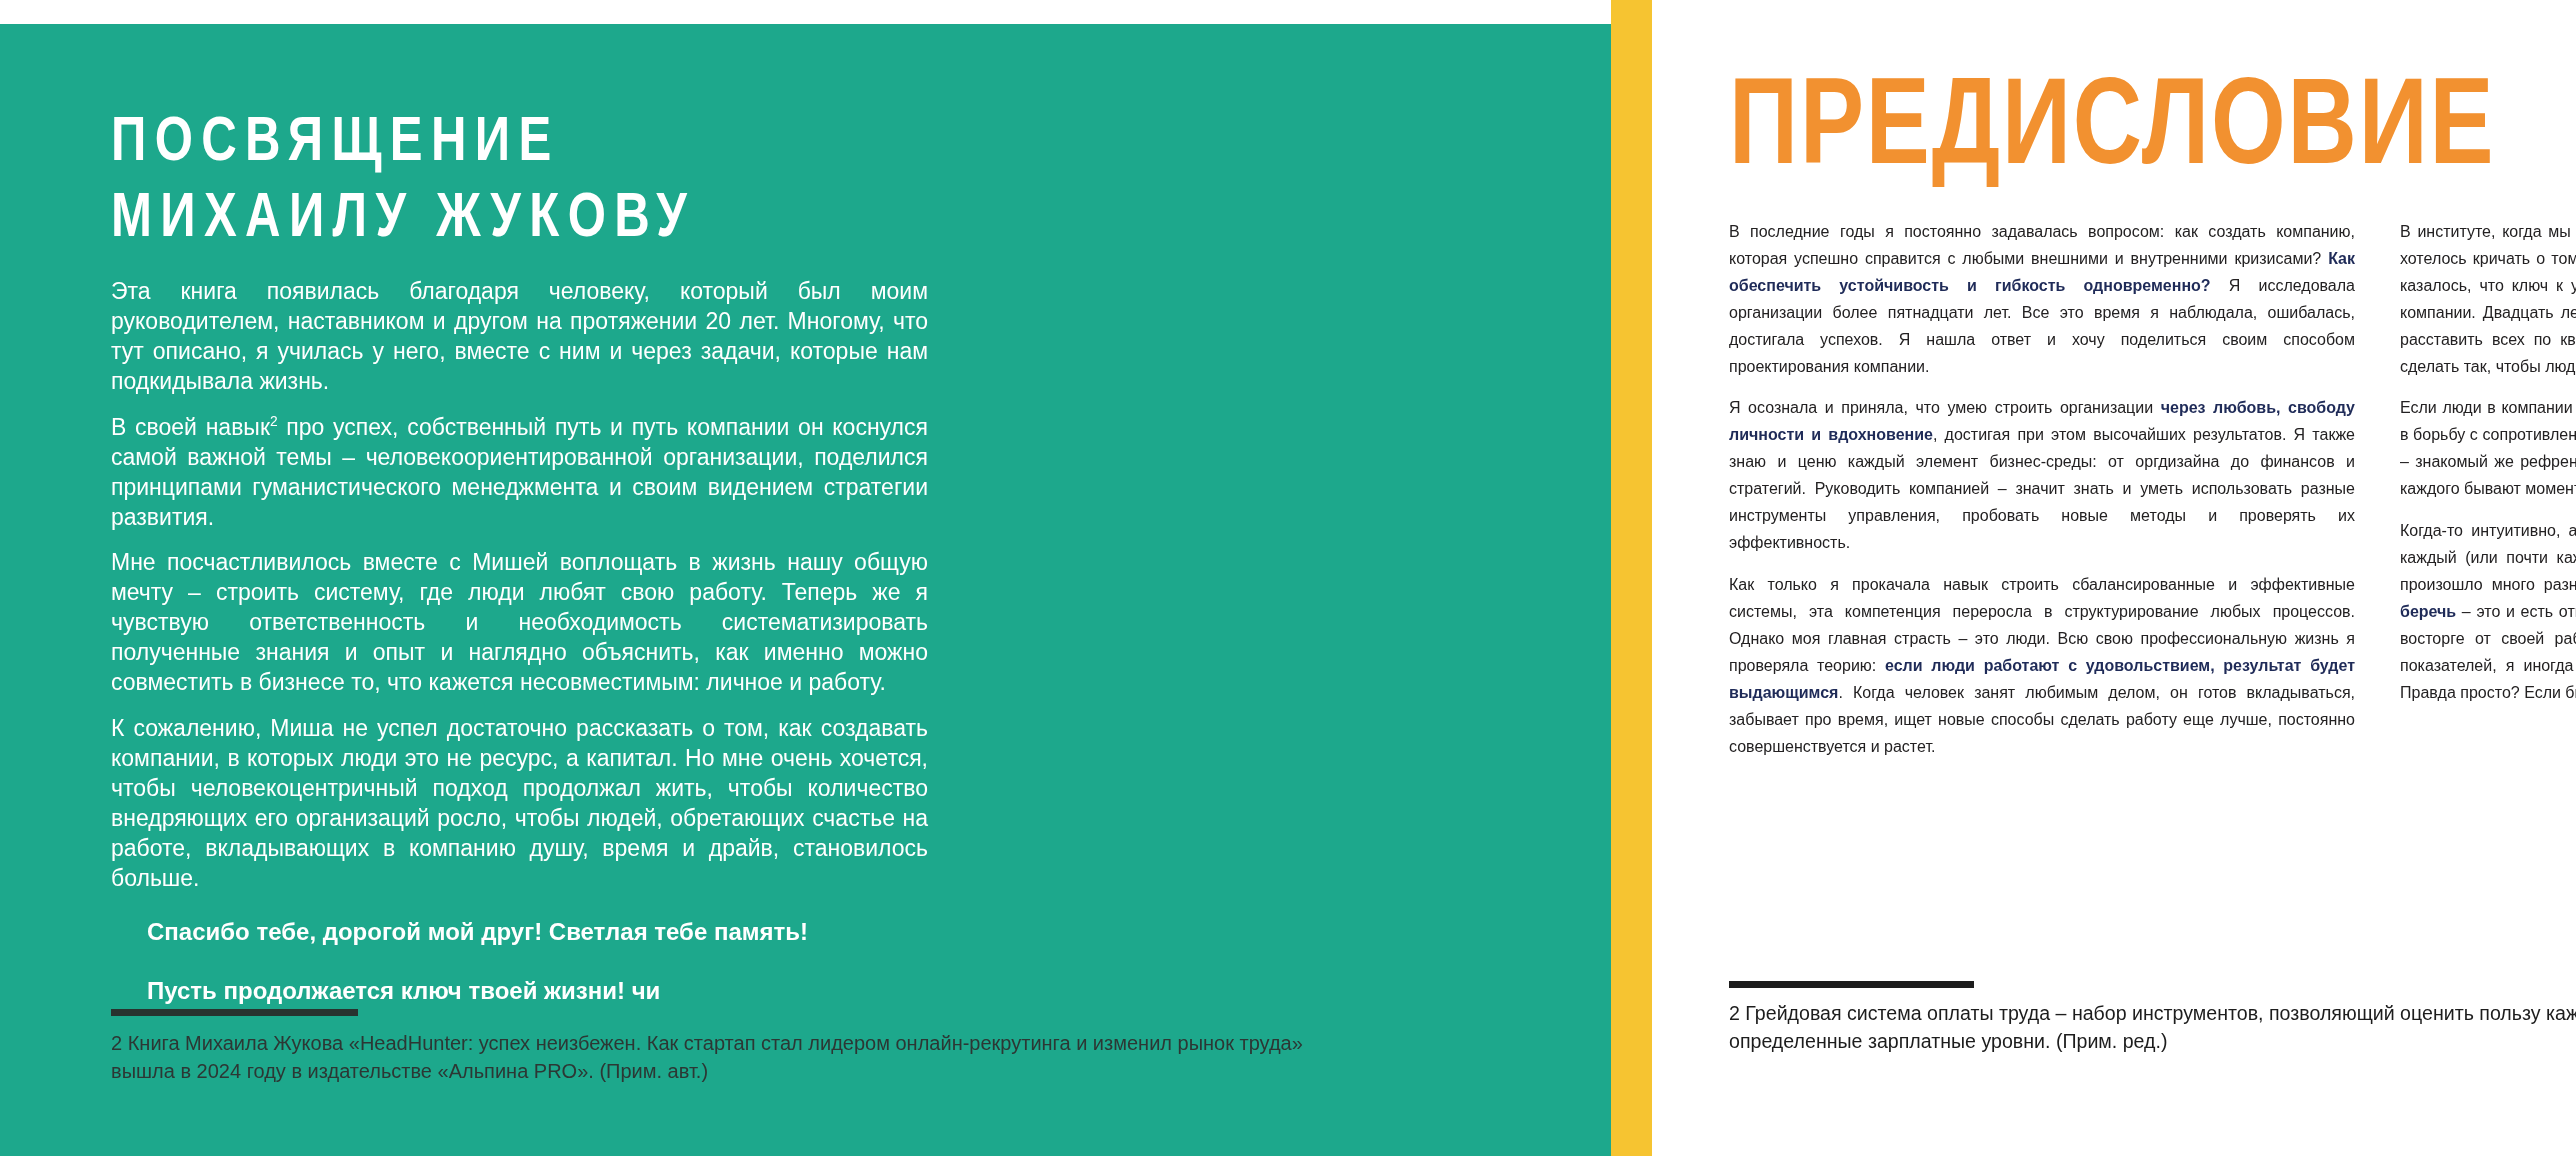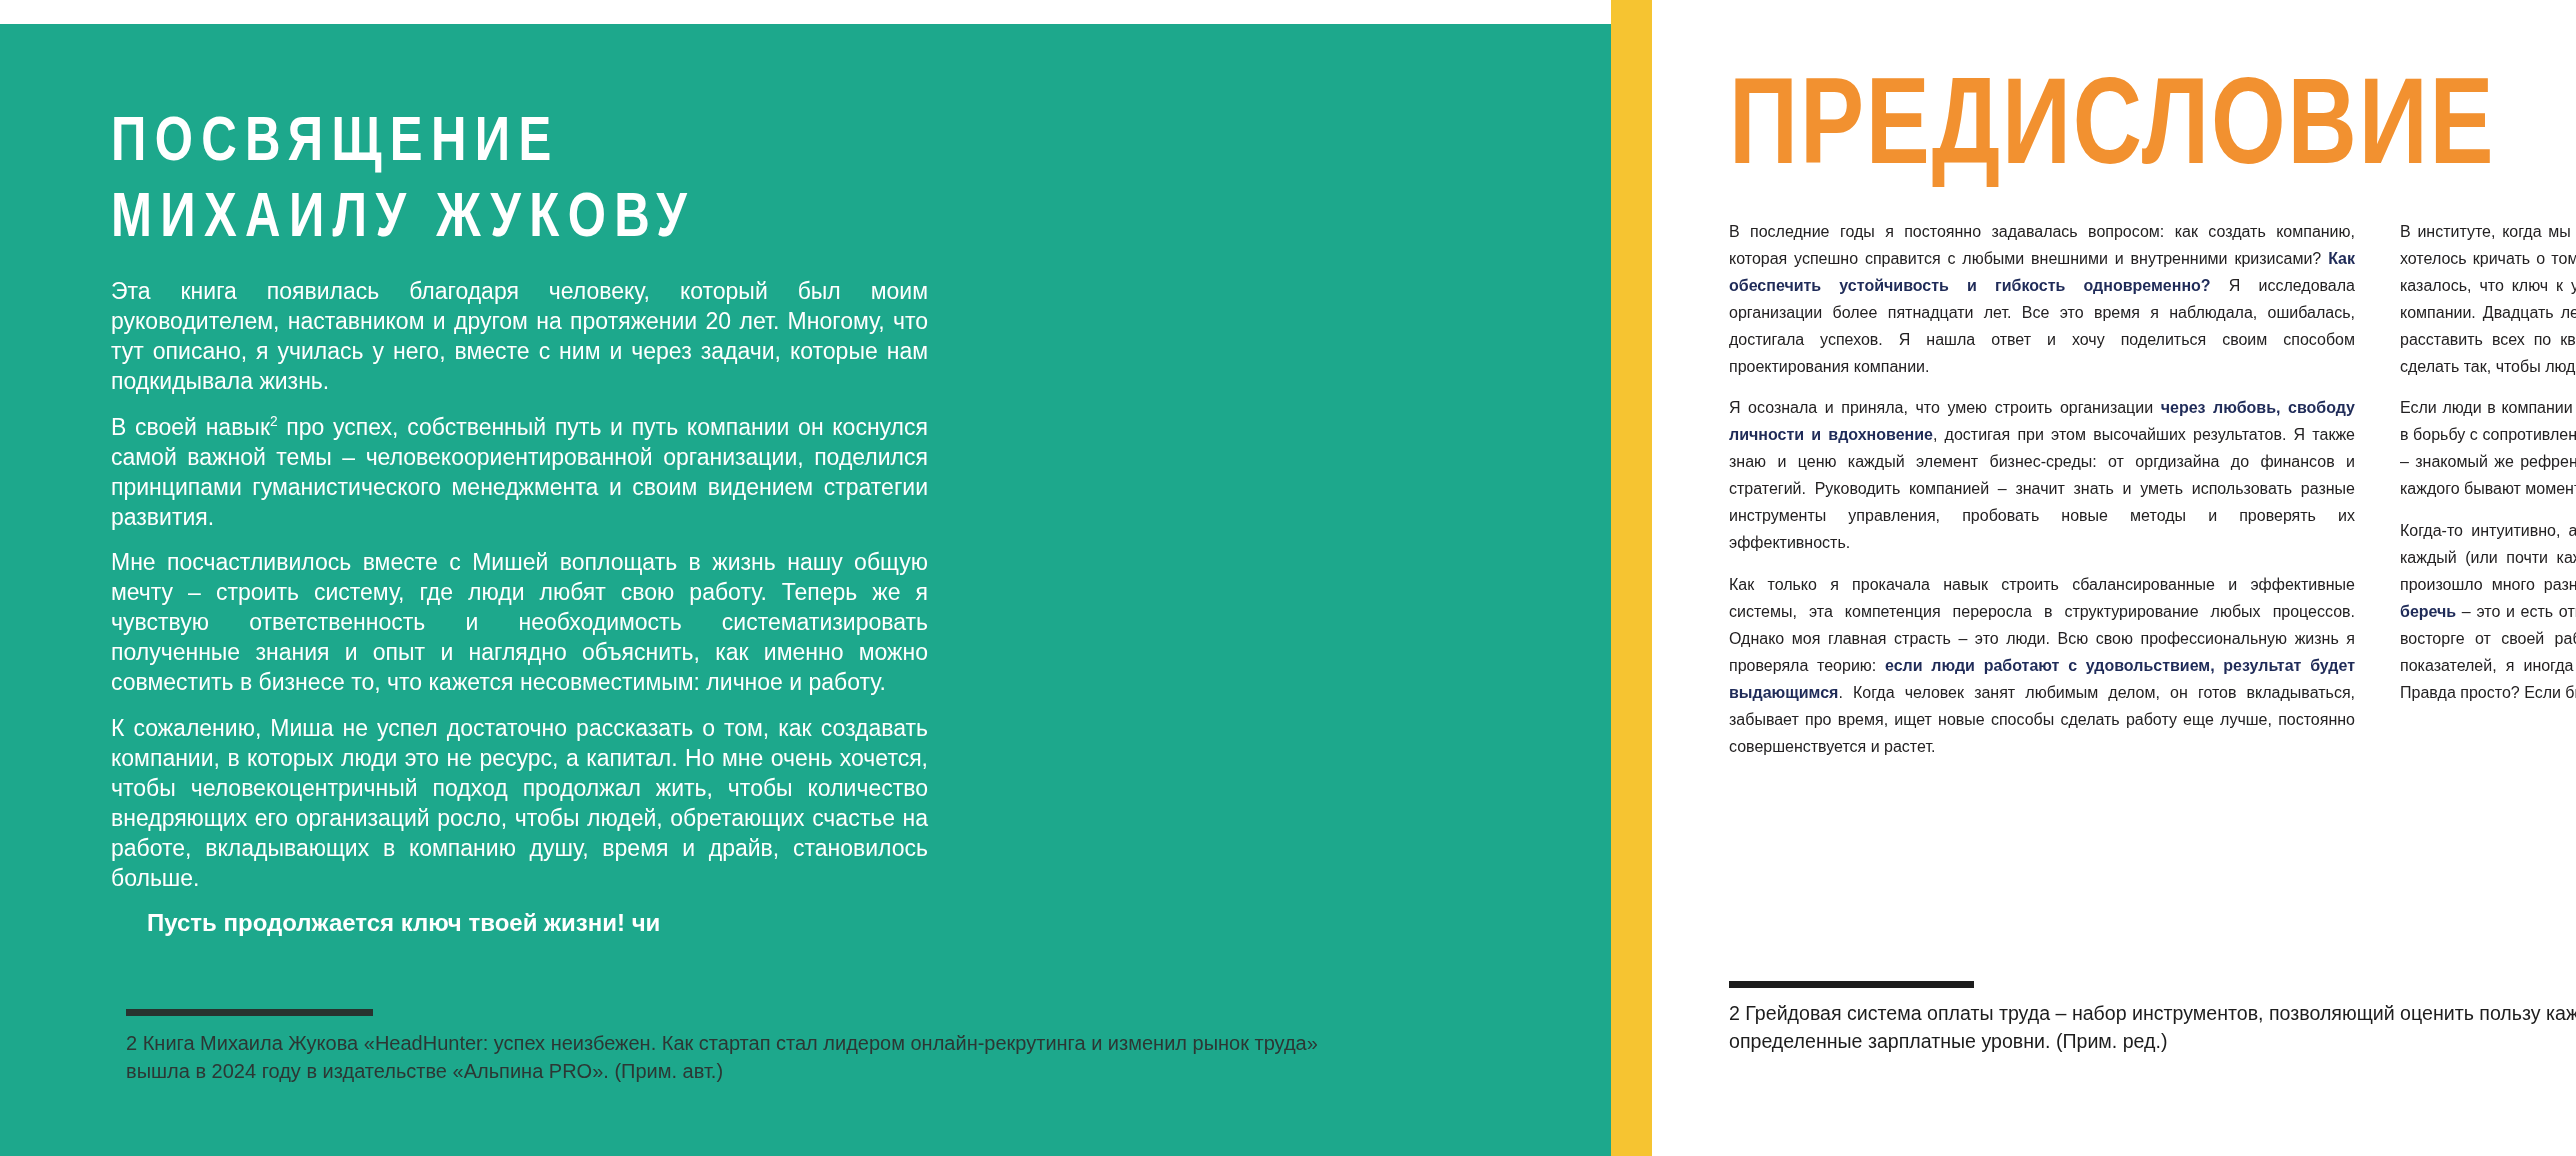--- a/index.html
+++ b/index.html
@@ -25,21 +25,21 @@
     margin-bottom:24px;color:#fff;
   }
   .left-body p.body-par{
     font-size:23px;line-height:30px;text-align:justify;margin-bottom:15.5px;color:#fff;
   }
   .dedication{
     font-size:24px;line-height:29px;font-weight:bold;color:#fff;
     margin:24px 0 30px 36px;white-space:nowrap;
   }
   .dedication.second{margin-top:0;margin-bottom:0;}
-  .left-footnote{position:absolute;left:126px;top:985px;width:1226px;color:var(--footnote-ink);}
+  .left-footnote{position:absolute;left:111px;top:985px;width:1226px;color:var(--footnote-ink);}
   .fn-rule-left{width:247px;height:7.2px;background:#28332F;margin-bottom:12.4px;}
   .left-footnote .fn-text{font-size:20px;line-height:28px;text-align:left;}
 
   
   .spine{width:41px;height:100%;background:var(--yellow);}
 
   
   .right-page{position:relative;flex:1;height:100%;background:#ffffff;color:var(--ink);}
   .right-inner{position:absolute;left:77px;top:59px;width:1298px;}
   .preface-title{
@@ -67,20 +67,21 @@
     <div class="left-inner">
       <h1 class="ded-title">
         <span>ПОСВЯЩЕНИЕ</span><br>
         <span>МИХАИЛУ ЖУКОВУ</span>
       </h1>
       <div class="left-body">
         <p class="body-par">Эта книга появилась благодаря человеку, который был моим руководителем, наставником и другом на протяжении 20 лет. Многому, что тут описано, я училась у него, вместе с ним и через задачи, которые нам подкидывала жизнь.</p>
         <p class="body-par"><span>В своей навык</span><sup>2</sup><span> про успех, собственный путь и путь компании он коснулся самой важной темы – человекоориентированной организации, поделился принципами гуманистического менеджмента и своим видением стратегии развития.</span></p>
         <p class="body-par">Мне посчастливилось вместе с Мишей воплощать в жизнь нашу общую мечту – строить систему, где люди любят свою работу. Теперь же я чувствую ответственность и необходимость систематизировать полученные знания и опыт и наглядно объяснить, как именно можно совместить в бизнесе то, что кажется несовместимым: личное и работу.</p>
         <p class="body-par">К сожалению, Миша не успел достаточно рассказать о том, как создавать компании, в которых люди это не ресурс, а капитал. Но мне очень хочется, чтобы человекоцентричный подход продолжал жить, чтобы количество внедряющих его организаций росло, чтобы людей, обретающих счастье на работе, вкладывающих в компанию душу, время и драйв, становилось больше.</p>
+        <p class="dedication">Спасибо тебе, дорогой мой друг! Светлая тебе память!</p>
         <p class="dedication second">Пусть продолжается ключ твоей жизни! чи</p>
       </div>
     </div>
     <div class="left-footnote">
       <div class="fn-rule-left"></div>
       <div class="fn-text">2 Книга Михаила Жукова «HeadHunter: успех неизбежен. Как стартап стал лидером онлайн-рекрутинга и изменил рынок труда» вышла в 2024 году в издательстве «Альпина PRO». (Прим. авт.)</div>
     </div>
   </div>
 
   <div class="spine"></div>

